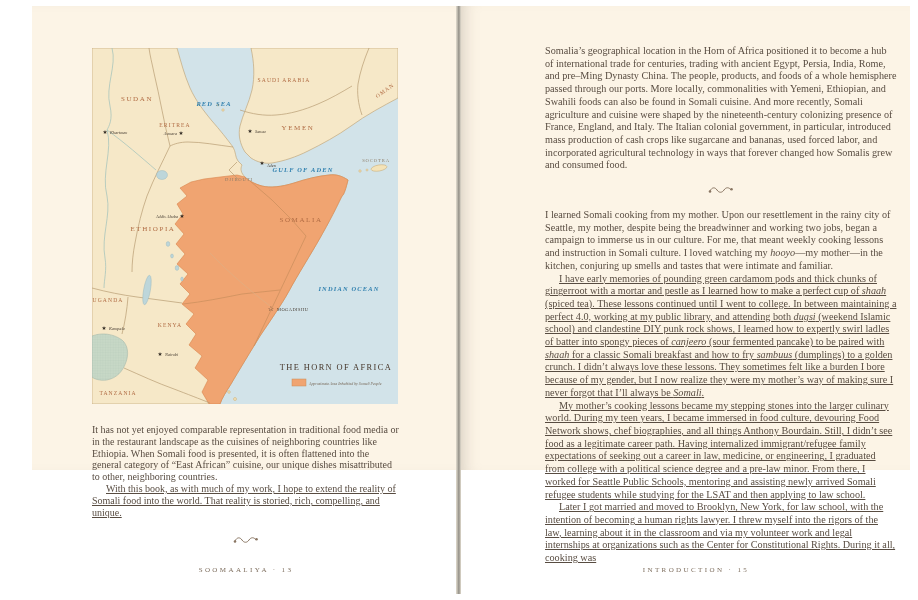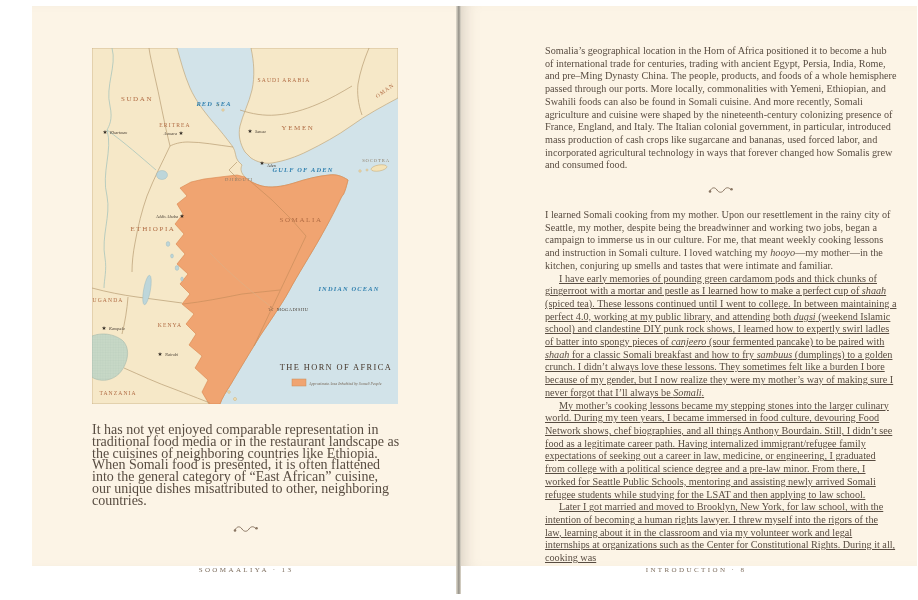--- a/index.html
+++ b/index.html
@@ -2,32 +2,32 @@
 <html><head>
 <meta charset="utf-8">
 <style>
   html,body { margin:0; padding:0; }
   body {
     width:918px; height:600px; position:relative; overflow:hidden;
     background:#ffffff;
     font-family:"Liberation Serif", serif;
   }
   .page {
-    position:absolute; top:6px; height:560px; background:#fcf4e6;padding-left:7px;
+    position:absolute; top:6px; height:464px; background:#fcf4e6;
   }
   .page-left  { left:8px;  width:449px; box-shadow: inset -14px 0 16px -12px rgba(110,100,85,.35); margin-left: 24px; }
   .page-right { left:461px; width:449px; box-shadow: inset 14px 0 16px -12px rgba(110,100,85,.28); }
   .spine {
     position:absolute; left:456px; top:6px; width:5px; height:588px;
     background:linear-gradient(90deg,#e2dccf 0%, #a9a59b 45%, #8f8c84 55%, #e2dccf 100%);
   }
   .map-svg { position:absolute; left:60px; top:42px; }
 
   .body-text { position:absolute; color:#584c41; }
-  .page-left  .body-text { left:60px; top:418px; width:308px; font-size:14px;   line-height:11.8px; }
+  .page-left  .body-text { left:60px; top:418px; width:308px; font-size:10px;   line-height:11.8px; }
   .page-right .body-text { left:84px; top:39px;  width:352px; font-size:10.2px; line-height:12.7px; }
   .body-text p { margin:0; }
   .body-text p.indent { text-indent:14px;text-decoration:underline; }
 
   .fleuron { display:block; margin:13px auto 14px auto; }
   .page-left .fleuron { margin-top:17px; }
 
   .folio {
     position:absolute; top:560px; font-size:7px; letter-spacing:2.4px;
     color:#7d6d5d; text-align:center;
@@ -180,20 +180,21 @@
 
     <text class="map-title" x="244" y="322">THE HORN OF AFRICA</text>
     <g>
       <rect x="200" y="331" width="14" height="7" fill="#f0a471" stroke="#c98c58" stroke-width="0.5"></rect>
       <text class="legend-text" x="217" y="336.5">Approximate Area Inhabited by Somali People</text>
     </g>
   </svg>
 
   <div class="body-text">
     <p>It has not yet enjoyed comparable representation in traditional food media or in the restaurant landscape as the cuisines of neighboring countries like Ethiopia. When Somali food is presented, it is often flattened into the general category of “East African” cuisine, our unique dishes misattributed to other, neighboring countries.</p>
+    <p class="indent">With this book, as with much of my work, I hope to extend the reality of Somali food into the world. That reality is storied, rich, compelling, and unique.</p>
     <svg class="fleuron" width="26" height="10" viewBox="0 0 26 10">
       <path d="M2,6 C4,2 7,2 9,5 C11,8 14,8 16,5 C18,2 21,2 23,5" stroke="#8a7663" fill="none" stroke-width="1"></path>
       <circle cx="2" cy="6.5" r="1.3" fill="#8a7663"></circle>
       <circle cx="23.5" cy="4.2" r="1.3" fill="#8a7663"></circle>
     </svg>
   </div>
 
   <div class="folio">SOOMAALIYA · 13</div>
 </div>
 
@@ -205,14 +206,14 @@
     <svg class="fleuron" width="26" height="10" viewBox="0 0 26 10">
       <path d="M2,6 C4,2 7,2 9,5 C11,8 14,8 16,5 C18,2 21,2 23,5" stroke="#8a7663" fill="none" stroke-width="1"></path>
       <circle cx="2" cy="6.5" r="1.3" fill="#8a7663"></circle>
       <circle cx="23.5" cy="4.2" r="1.3" fill="#8a7663"></circle>
     </svg>
     <p>I learned Somali cooking from my mother. Upon our resettlement in the rainy city of Seattle, my mother, despite being the breadwinner and working two jobs, began a campaign to immerse us in our culture. For me, that meant weekly cooking lessons and instruction in Somali culture. I loved watching my <i>hooyo</i>—my mother—in the kitchen, conjuring up smells and tastes that were intimate and familiar.</p>
     <p class="indent">I have early memories of pounding green cardamom pods and thick chunks of gingerroot with a mortar and pestle as I learned how to make a perfect cup of <i>shaah</i> (spiced tea). These lessons continued until I went to college. In between maintaining a perfect 4.0, working at my public library, and attending both <i>dugsi</i> (weekend Islamic school) and clandestine DIY punk rock shows, I learned how to expertly swirl ladles of batter into spongy pieces of <i>canjeero</i> (sour fermented pancake) to be paired with <i>shaah</i> for a classic Somali breakfast and how to fry <i>sambuus</i> (dumplings) to a golden crunch. I didn’t always love these lessons. They sometimes felt like a burden I bore because of my gender, but I now realize they were my mother’s way of making sure I never forgot that I’ll always be <i>Somali</i>.</p>
     <p class="indent">My mother’s cooking lessons became my stepping stones into the larger culinary world. During my teen years, I became immersed in food culture, devouring Food Network shows, chef biographies, and all things Anthony Bourdain. Still, I didn’t see food as a legitimate career path. Having internalized immigrant/refugee family expectations of seeking out a career in law, medicine, or engineering, I graduated from college with a political science degree and a pre-law minor. From there, I worked for Seattle Public Schools, mentoring and assisting newly arrived Somali refugee students while studying for the LSAT and then applying to law school.</p>
     <p class="indent">Later I got married and moved to Brooklyn, New York, for law school, with the intention of becoming a human rights lawyer. I threw myself into the rigors of the law, learning about it in the classroom and via my volunteer work and legal internships at organizations such as the Center for Constitutional Rights. During it all, cooking was</p>
   </div>
-  <div class="folio">INTRODUCTION · 8</div>
+  <div class="folio">INTRODUCTION · 15</div>
 </div>
 
 </body></html>

